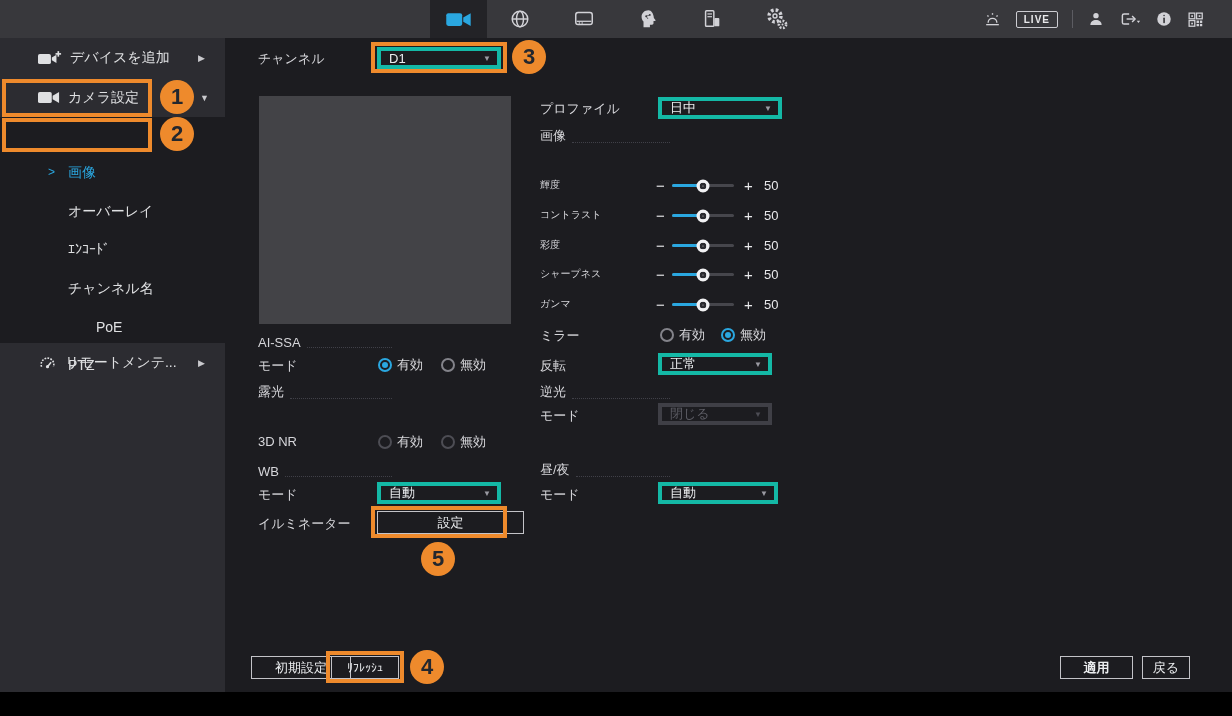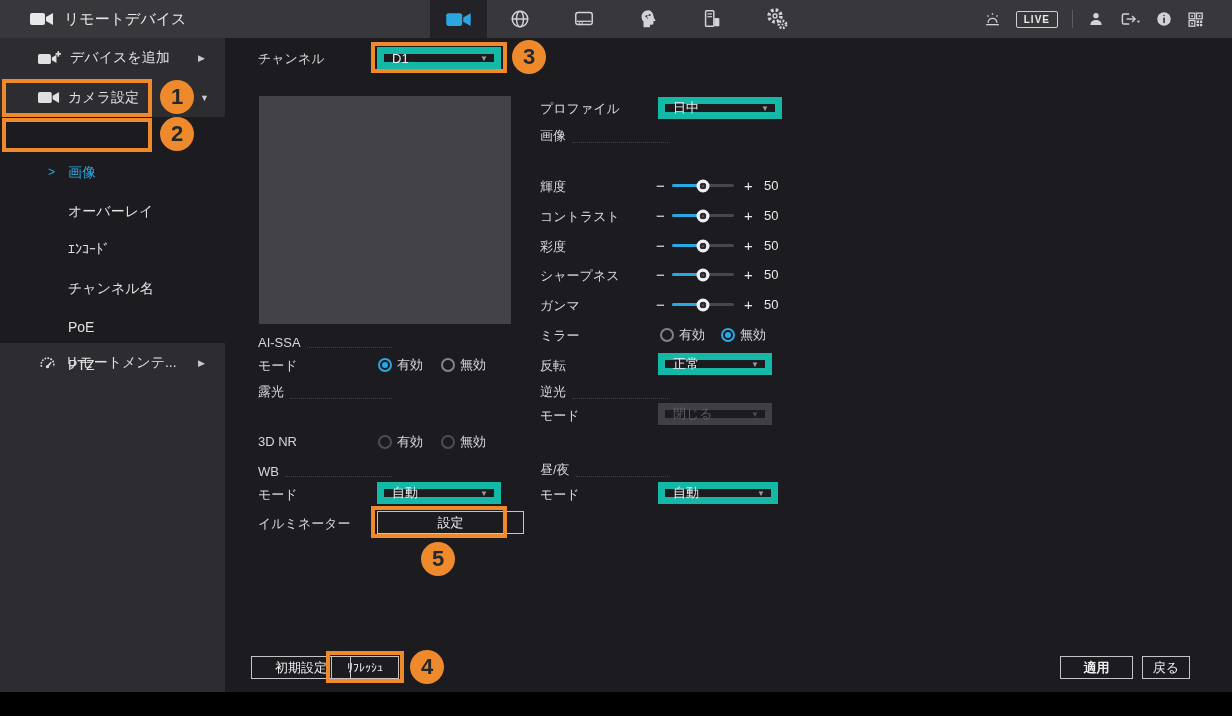--- a/index.html
+++ b/index.html
@@ -24,35 +24,35 @@
   .sub-item.selected { color:#2aa7e0; }
   .sub-chevron { position:absolute; left:48px; color:#2aa7e0; font-size:12px; }
 
   
   .lbl { position:absolute; color:#d6d6da; font-size:13px; white-space:nowrap; }
   .hdr { position:absolute; display:flex; align-items:flex-end; height:16px; }
   .hdr-text { color:#d6d6da; font-size:13px; white-space:nowrap; }
   .hdr-line { flex:1; border-bottom:1px dotted #404048; margin-left:6px; margin-bottom:2px; }
   .preview { position:absolute; left:259px; top:96px; width:252px; height:228px; background:#434347; }
 
-  .dd { position:absolute; height:22px; background:#1c1c20; border:7px solid #14b8a6; color:#eceef0; font-size:13px; display:flex; align-items:center; padding-left:8px; cursor:pointer; }
+  .dd { position:absolute; height:22px; background:#1c1c20; border:4px solid #14b8a6; color:#eceef0; font-size:13px; display:flex; align-items:center; padding-left:8px; cursor:pointer; }
   .dd .dd-arrow { position:absolute; right:6px; top:50%; transform:translateY(-50%); font-size:8px; color:#9a9aa2; }
   .dd.disabled { border-color:#3f3f46; color:#5d5d65; cursor:default;text-align:right; }
   .dd.disabled .dd-arrow { color:#4c4c54; }
 
   .radio-group { position:absolute; display:flex; gap:18px; align-items:center; }
   .radio { display:flex; align-items:center; gap:5px; cursor:pointer; }
   .rdot { width:14px; height:14px; border-radius:50%; border:2px solid #83838a; position:relative; }
   .radio.on .rdot { border-color:#2aa7e0; }
   .radio.on .rdot::after { content:""; position:absolute; left:2px; top:2px; width:6px; height:6px; border-radius:50%; background:#2aa7e0; }
   .radio.dis .rdot { border-color:#4d4d54; }
   .rlabel { color:#d6d6da; font-size:13px; }
 
   .srow { position:absolute; left:540px; width:260px; height:20px; }
-  .slbl { position:absolute; left:0; top:2px; color:#d6d6da; font-size:13px; white-space:nowrap; }
+  .slbl { position:absolute; left:0; top:2px; color:#d6d6da; font-size:10px; white-space:nowrap; }
   .sminus { position:absolute; left:116px; top:1px; color:#e9e9eb; font-size:15px; cursor:pointer; }
   .splus  { position:absolute; left:204px; top:1px; color:#e9e9eb; font-size:15px; cursor:pointer; }
   .sval   { position:absolute; left:224px; top:2px; color:#e9e9eb; font-size:13px; }
   .strack { position:absolute; left:132px; top:8px; width:62px; height:3px; background:#46464c; border-radius:2px; cursor:pointer; }
   .sfill  { position:absolute; left:0; top:0; height:3px; width:50%; background:#2aa7e0; border-radius:2px; }
   .sthumb { position:absolute; left:50%; top:50%; transform:translate(-50%,-50%); width:13px; height:13px; border-radius:50%; background:#f2f2f4; border:3px solid #f2f2f4; box-shadow:inset 0 0 0 3px #2c2c31; }
 
   .btn { position:absolute; height:23px; border:1px solid #c3c3c8; background:transparent; color:#eceef0; font-size:13px; display:flex; align-items:center; justify-content:center; cursor:pointer; }
 
   
@@ -61,29 +61,20 @@
 
   .bottom-strip { position:absolute; left:0; top:692px; width:1232px; height:24px; background:#000; }
   svg { display:block; }
 </style>
 </head>
 <body>
 
 <div class="screen">
 
   <div class="topbar">
-    <div class="app-title">
-      <span>
-        <svg width="24" height="16" viewBox="0 0 24 16">
-            <rect x="0" y="2" width="15" height="12" rx="2" fill="#e8e8ea"></rect>
-            <path d="M16 6l7-4v12l-7-4z" fill="#e8e8ea"></path>
-          </svg>
-      </span>
-      <span>リモートデバイス</span>
-    </div>
 
     <div class="nav-tab active" style="left:430px;width:57px;">
       <span>
         <svg width="26" height="17" viewBox="0 0 24 16">
             <rect x="0" y="2" width="15" height="12" rx="2" fill="#2aa7e0"></rect>
             <path d="M16 6l7-4v12l-7-4z" fill="#2aa7e0"></path>
           </svg>
       </span>
     </div>
     <div class="nav-tab" style="left:500px;width:40px;">
@@ -210,21 +201,21 @@
       <span style="margin-left:8px;">カメラ設定</span>
       <span class="arrow" style="right:16px;">▼</span>
     </div>
 
     <div class="submenu">
       <span class="sub-chevron" style="top:48px;">&gt;</span>
       <span class="sub-item selected" style="top:47px;">画像</span>
       <span class="sub-item" style="top:86px;">オーバーレイ</span>
       <span class="sub-item" style="top:124px;">ｴﾝｺｰﾄﾞ</span>
       <span class="sub-item" style="top:163px;">チャンネル名</span>
-      <span class="sub-item" style="top:202px;">PoE</span>
+      <span class="sub-item" style="top:202px;margin-left:28px;">PoE</span>
       <span class="sub-item" style="top:240px;">PTZ</span>
     </div>
 
     <div class="side-row" style="top:305px;height:40px;">
       <span style="margin-left:38px;">
         <svg width="19" height="19" viewBox="0 0 24 24">
             <path d="M4.5 16a8 8 0 1 1 15 0" fill="none" stroke="#dfe0e2" stroke-width="2" stroke-dasharray="2.2 1.6"></path>
             <line x1="12" y1="16" x2="16.5" y2="10.5" stroke="#dfe0e2" stroke-width="2"></line>
             <circle cx="12" cy="16" r="2" fill="#dfe0e2"></circle>
           </svg>

